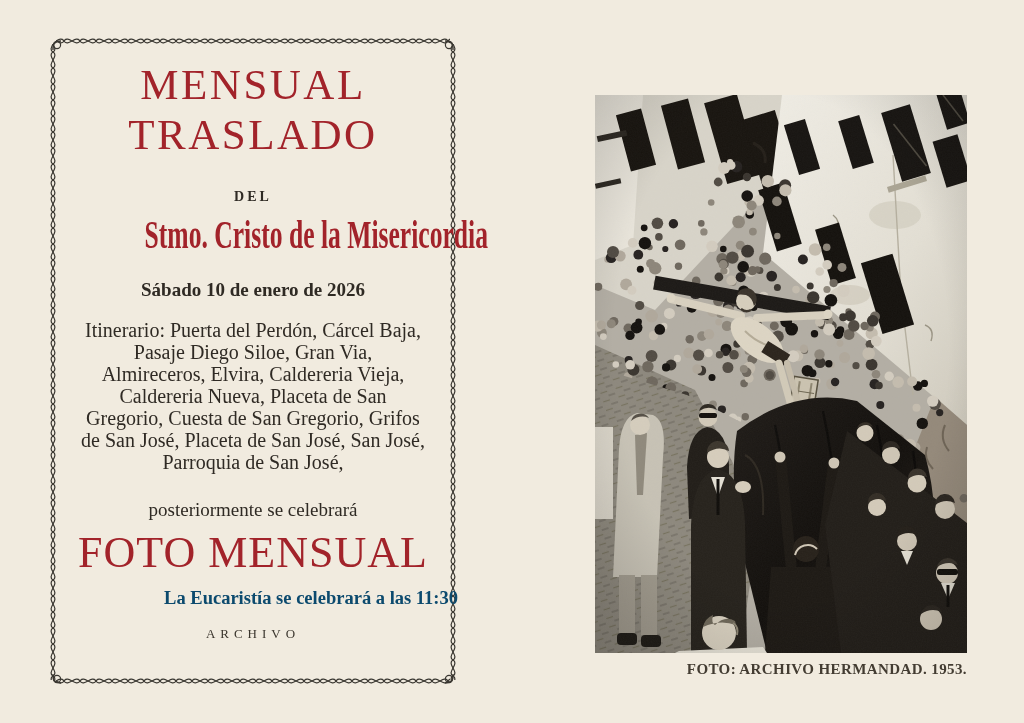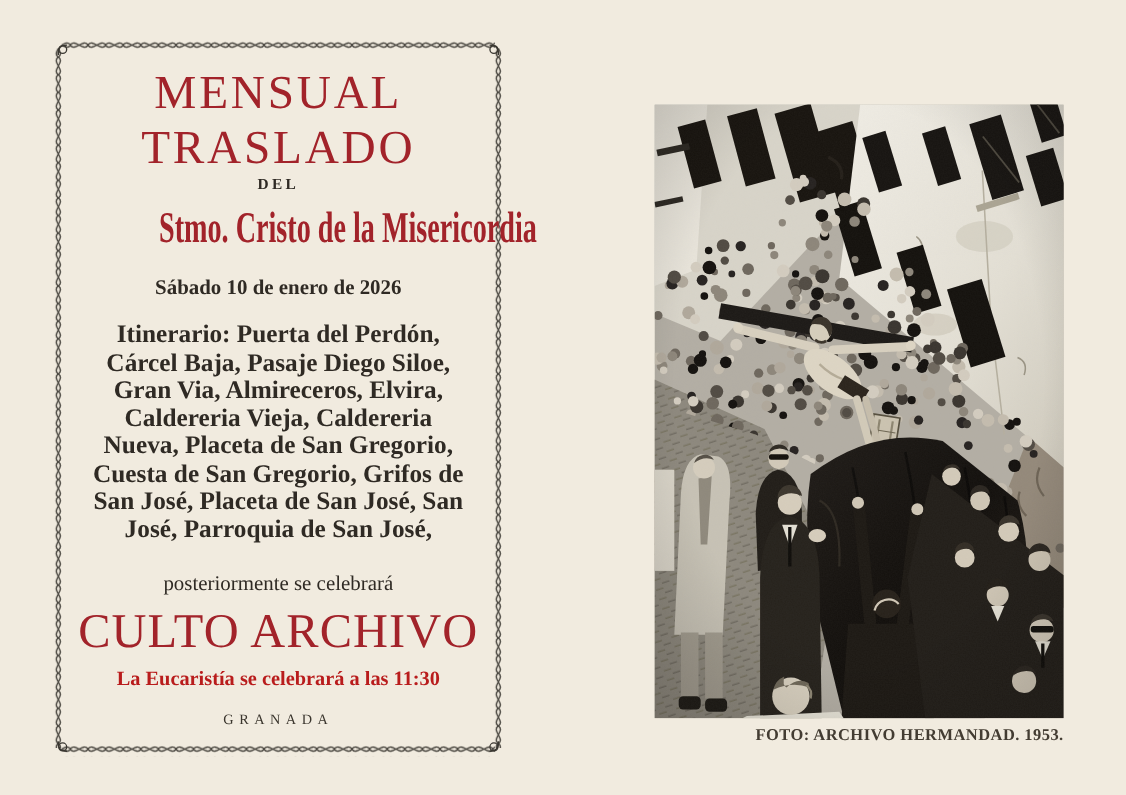--- a/index.html
+++ b/index.html
@@ -16,37 +16,37 @@
   .card-content{
     position:absolute;left:48px;top:36px;width:410px;height:652px;
     text-align:center;color:#2f2a24;
   }
   .main-title{
     margin:24px 0 0 0;
     font-size:43px;line-height:1.16;font-weight:400;
     letter-spacing:2.5px;
   }
   .connector{
-    margin-top:1px;font-size:14px;font-weight:700;letter-spacing:3px;
+    margin-top:29px;font-size:14px;font-weight:700;letter-spacing:3px;
   }
   .subject{
     margin-top:9px;font-size:40px;font-weight:700;line-height:1.05;
     white-space:nowrap;display:inline-block;
     transform:scaleX(0.64);transform-origin:center;
   }
   .datetime{margin-top:22px;font-size:19px;line-height:1.24;font-weight:700;}
   .itinerary{
     margin:18px auto 0 auto;width:346px;
-    font-size:23px;line-height:1.1;font-weight:700;
+    font-size:20px;line-height:1.1;font-weight:400;
   }
   .interlude{margin-top:26px;font-size:19px;}
   .event-title{
     margin:8px 0 0 0;font-size:44px;font-weight:400;letter-spacing:1px;line-height:1.1;
   }
-  .event-detail{margin-top:9px;font-size:18.5px;line-height:1.2;font-weight:700;color:#b91c1c;}
+  .event-detail{margin-top:9px;font-size:18.5px;line-height:1.2;font-weight:700;color:#0c4a6e;text-align:right;}
   .city{margin-top:17px;font-size:13px;letter-spacing:5px;color:#3a352d;}
   
   .photo-wrap{position:absolute;left:595px;top:95px;width:372px;height:558px;}
   .photo-wrap svg{display:block;width:372px;height:558px;}
   .photo-caption{
     position:absolute;left:595px;top:661px;width:372px;
     text-align:right;font-size:15px;font-weight:700;
     letter-spacing:0.4px;color:#433c32;
   }
 </style>
@@ -87,25 +87,25 @@
     </div>
     <div class="connector">DEL</div>
     <div>
       <div class="subject" style="color:#a2232a;">Stmo. Cristo de la Misericordia</div>
     </div>
     <div class="datetime">
       <div>Sábado 10 de enero de 2026</div>
     </div>
     <div class="itinerary">Itinerario: Puerta del Perdón, Cárcel Baja, Pasaje Diego Siloe, Gran Via, Almireceros, Elvira, Caldereria Vieja, Caldereria Nueva, Placeta de San Gregorio, Cuesta de San Gregorio, Grifos de San José, Placeta de San José, San José, Parroquia de San José,</div>
     <div class="interlude">posteriormente se celebrará</div>
-    <div class="event-title" style="color:#a2232a;">CULTO ARCHIVO</div>
+    <div class="event-title" style="color:#a2232a;">FOTO MENSUAL</div>
     <div class="event-detail">
       <div>La Eucaristía se celebrará a las 11:30</div>
     </div>
-    <div class="city">GRANADA</div>
+    <div class="city">ARCHIVO</div>
   </div>
 
   <div class="photo-wrap">
     <svg viewBox="0 0 372 558" aria-hidden="true">
       <defs>
         <clipPath id="photoClip">
             <rect x="0" y="0" width="372" height="558"></rect>
           </clipPath>
         <clipPath id="crowdClip">
           <polygon points="0,58 218,52 270,150 342,298 372,322 372,558 252,558 232,420 152,330 92,300 0,272"></polygon>

